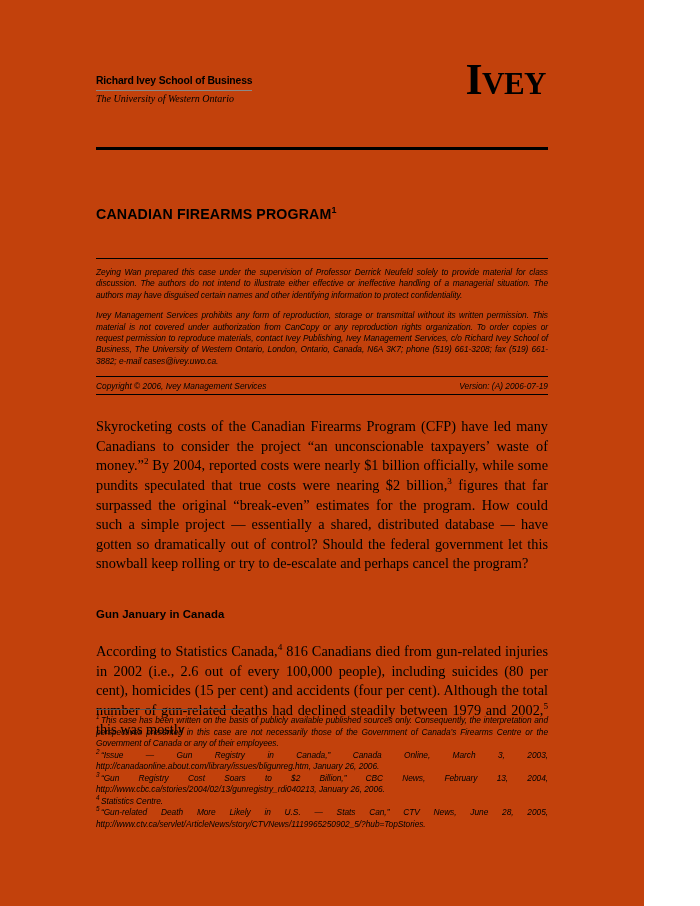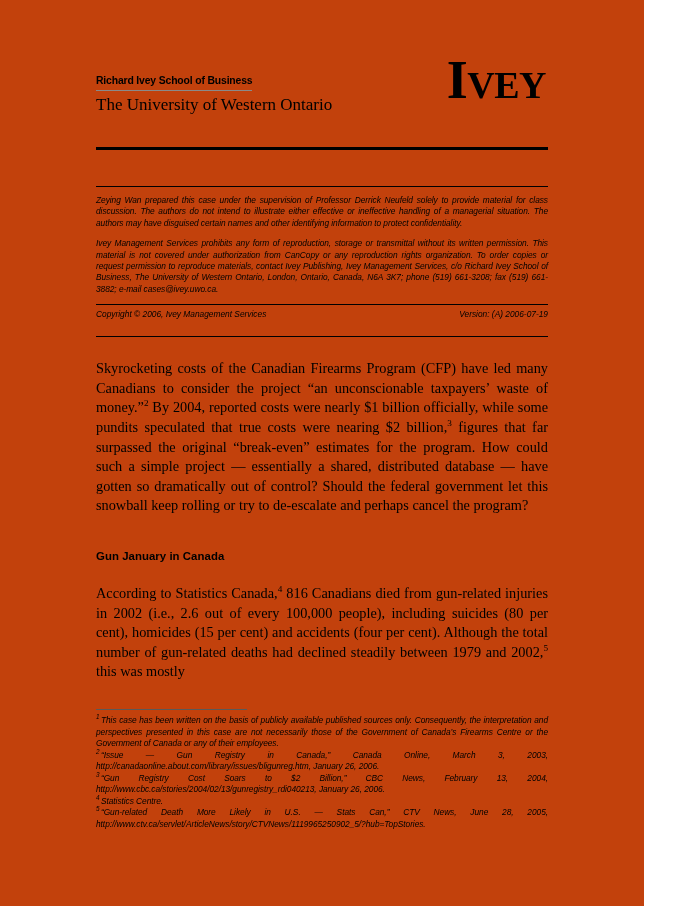--- a/index.html
+++ b/index.html
@@ -43,29 +43,30 @@
     font-size: 10.4px;
     letter-spacing: -0.15px;
     line-height: 12px;
     white-space: nowrap;
     padding-bottom: 2.5px;
     border-bottom: 1.3px solid #8a8a8a;
     display: inline-block;
   }
   .university-name {
     font-family: "Liberation Serif", "DejaVu Serif", serif;
-    font-size: 17px;
+    font-size: 10px;
     line-height: 13px;
     white-space: nowrap;
-    margin-top: 7px;
+    margin-top: 1px;
     display: block;
+    font-style: italic;
   }
   .brand-logo {
     font-family: "Liberation Serif", "DejaVu Serif", serif;
-    font-size: 54px;
+    font-size: 44px;
     font-weight: bold;
     line-height: 40px;
     letter-spacing: -0.5px;
     font-variant: small-caps;
     text-transform: lowercase;
     margin-top: -8px;
     padding-right: 2px;
   }
   .brand-logo::first-letter {
     text-transform: uppercase;
@@ -99,21 +100,21 @@
     font-size: 9px;
     vertical-align: super;
     line-height: 0;
   }
 
   
   .disclaimer {
     margin-top: 36px;
     border-top: 1.6px solid #000000;
     border-bottom: 1.6px solid #000000;
-    padding: 8px 0 15px 0;
+    padding: 8px 0 1px 0;
   }
   .disclaimer p {
     font-family: "Liberation Sans", "DejaVu Sans", sans-serif;
     font-style: italic;
     font-size: 8.35px;
     line-height: 11.4px;
     text-align: justify;
     margin: 0 0 9px 0;
     letter-spacing: -0.05px;
   }
@@ -195,20 +196,21 @@
   <div class="masthead">
     <div class="masthead-left">
       <div class="school-name">Richard Ivey School of Business</div>
       <div class="university-name">The University of Western Ontario</div>
     </div>
     <div class="brand-logo">Ivey</div>
   </div>
 
   <hr class="case-rule">
 
+  <h1 class="case-title"><span>CANADIAN FIREARMS PROGRAM</span><sup>1</sup></h1>
 
   <div class="disclaimer">
     <p>Zeying Wan prepared this case under the supervision of Professor Derrick Neufeld solely to provide material for class discussion.  The authors do not intend to illustrate either effective or ineffective handling of a managerial situation.   The authors may have disguised certain names and other identifying information to protect confidentiality.</p>
     <p>Ivey Management Services prohibits any form of reproduction, storage or transmittal without its written permission.  This material is not covered under authorization from CanCopy or any reproduction rights organization.  To order copies or request permission to reproduce materials, contact Ivey Publishing, Ivey Management Services, c/o Richard Ivey School of Business, The University of Western Ontario, London, Ontario, Canada, N6A 3K7; phone (519) 661-3208; fax (519) 661-3882; e-mail cases@ivey.uwo.ca.</p>
     <div class="copyright-row">
       <span>Copyright ©  2006, Ivey Management Services</span>
       <span>Version:  (A) 2006-07-19</span>
     </div>
   </div>
 

